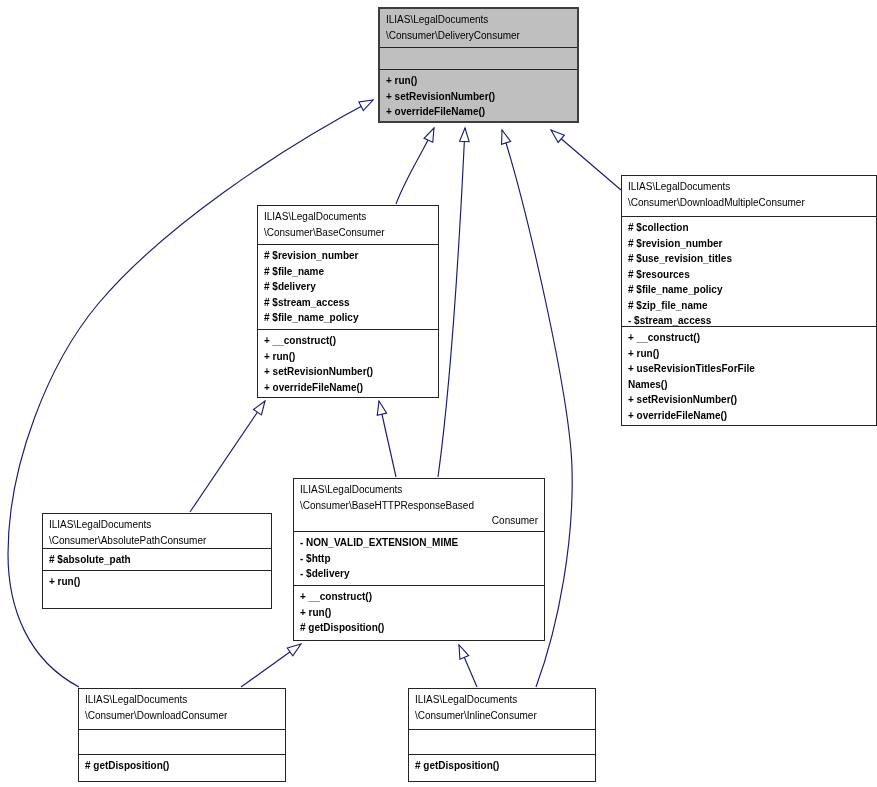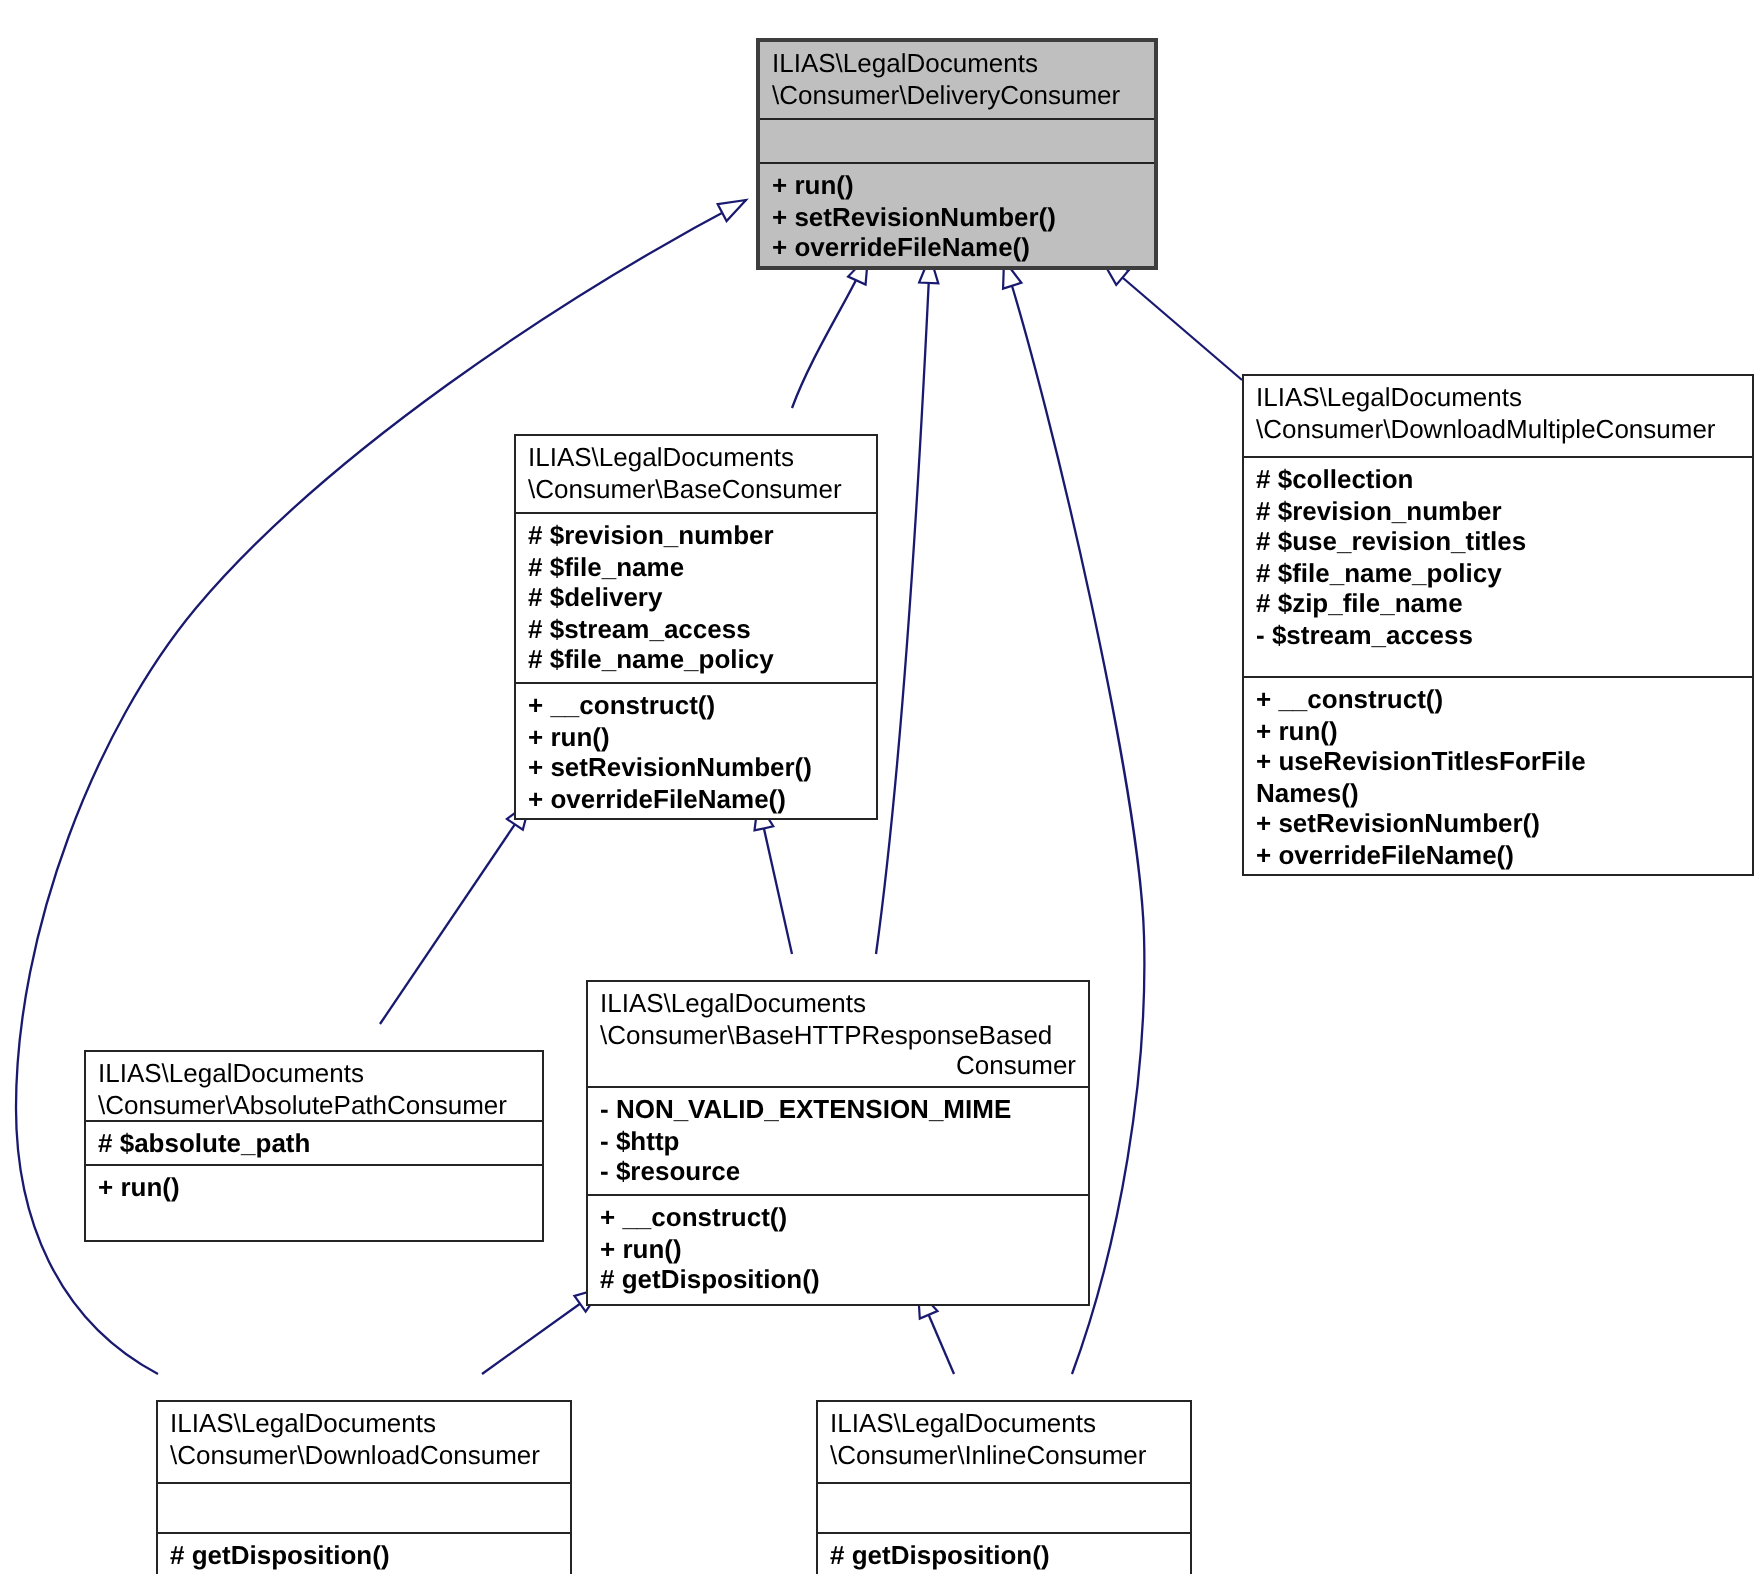--- a/index.html
+++ b/index.html
@@ -2,21 +2,21 @@
 <html style="--edge: #191970; --highlight-fill: #bfbfbf; --node-fill: #ffffff; --node-border: #242424; --page-bg: #ffffff;"><head>
 <meta charset="utf-8">
 <style>
   html,body{margin:0;padding:0;background:#ffffff;}
   #canvas{position:relative;width:877px;height:787px;background:var(--page-bg,#fff);
           font-family:"Liberation Sans","DejaVu Sans",sans-serif;color:#000;overflow:hidden;}
   #edges{position:absolute;left:0;top:0;width:877px;height:787px;}
   #edges path{fill:none;stroke:var(--edge,#191970);stroke-width:1.15px;}
   #edges marker path{fill:var(--node-fill,#fff);stroke:var(--edge,#191970);stroke-width:1.1px;}
   .uml-box{position:absolute;background:var(--node-fill,#fff);border:1px solid var(--node-border,#242424);
-           font-size:13px;line-height:15.5px;margin-top:12px;}
+           font-size:10px;line-height:15.5px;}
   .uml-box.highlight{background:var(--highlight-fill,#bfbfbf);border-width:2px;border-color:#3d3d3d;}
   .sec{box-sizing:border-box;padding:3px 6px;overflow:hidden;}
   .sec + .sec{border-top:1px solid var(--node-border,#242424);}
   .t-line{white-space:nowrap;}
   .t-line.center{text-align:right;}
   .m-line{white-space:pre-line;font-weight:bold;}
 </style>
 </head>
 <body>
 
@@ -74,20 +74,21 @@
 
   <div class="uml-box" style="left:621px;top:175px;width:254px">
     <div class="sec" style="height:40px">
       <div class="t-line">ILIAS\LegalDocuments</div>
       <div class="t-line">\Consumer\DownloadMultipleConsumer</div>
     </div>
     <div class="sec" style="height:110px">
       <div class="m-line"># $collection</div>
       <div class="m-line"># $revision_number</div>
       <div class="m-line"># $use_revision_titles</div>
+      <div class="m-line"># $resources</div>
       <div class="m-line"># $file_name_policy</div>
       <div class="m-line"># $zip_file_name</div>
       <div class="m-line">- $stream_access</div>
     </div>
     <div class="sec" style="height:99px">
       <div class="m-line">+ __construct()</div>
       <div class="m-line">+ run()</div>
       <div class="m-line">+ useRevisionTitlesForFile
 Names()</div>
       <div class="m-line">+ setRevisionNumber()</div>
@@ -110,21 +111,21 @@
 
   <div class="uml-box" style="left:293px;top:478px;width:250px">
     <div class="sec" style="height:52px">
       <div class="t-line">ILIAS\LegalDocuments</div>
       <div class="t-line">\Consumer\BaseHTTPResponseBased</div>
       <div class="t-line center">Consumer</div>
     </div>
     <div class="sec" style="height:54px">
       <div class="m-line">- NON_VALID_EXTENSION_MIME</div>
       <div class="m-line">- $http</div>
-      <div class="m-line">- $resource</div>
+      <div class="m-line">- $delivery</div>
     </div>
     <div class="sec" style="height:55px">
       <div class="m-line">+ __construct()</div>
       <div class="m-line">+ run()</div>
       <div class="m-line"># getDisposition()</div>
     </div>
   </div>
 
   <div class="uml-box" style="left:78px;top:688px;width:206px">
     <div class="sec" style="height:40px">

